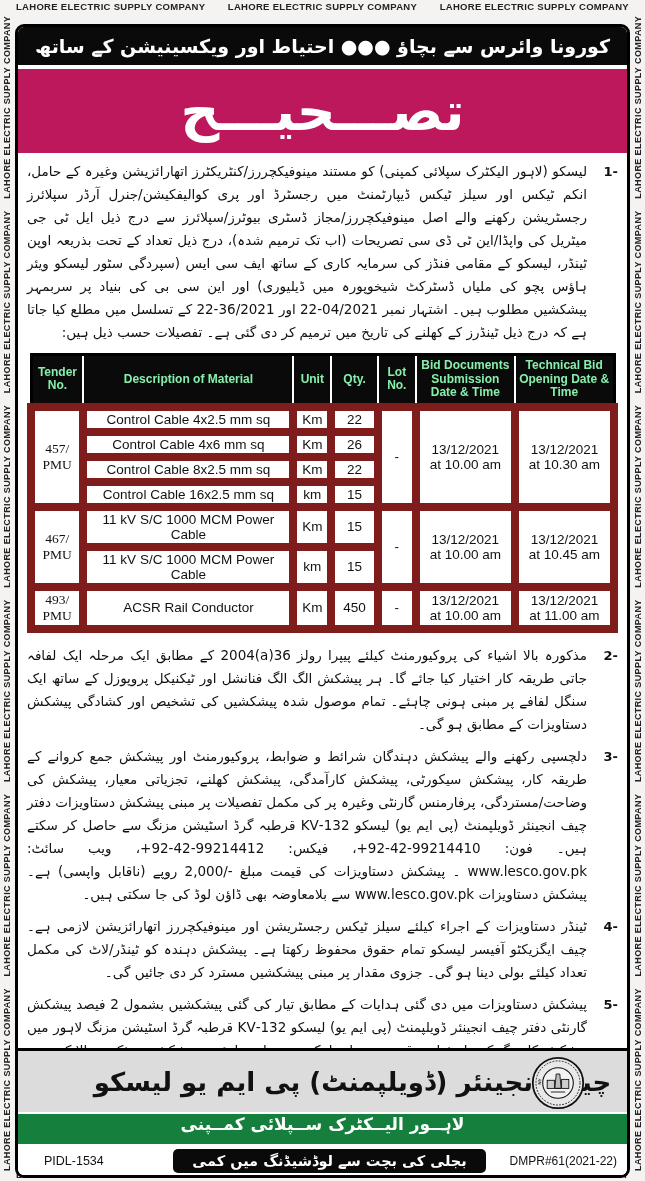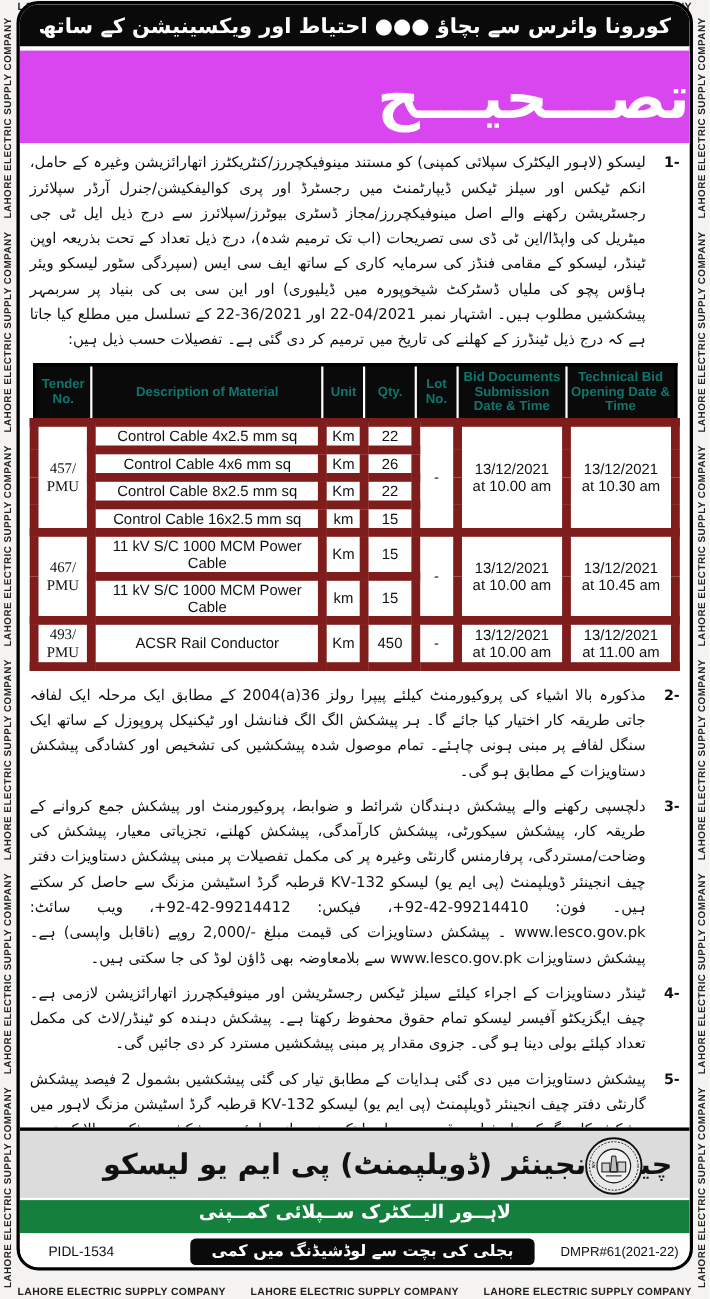--- a/index.html
+++ b/index.html
@@ -25,33 +25,33 @@
     writing-mode: vertical-rl; transform: rotate(180deg);
     font: bold 9px "Liberation Sans", sans-serif; color: #222;
     letter-spacing: .4px; white-space: nowrap; overflow: hidden;
     text-align: left; line-height: 14px;
   }
   .edge-left { left: 0; }
   .edge-right { right: 0; }
 
   
   .frame {
-    position: absolute; left: 15px; top: 1px; width: 615px; height: 1154px;
-    background: #fff; border: 3px solid #000; border-radius: 20px;
+    position: absolute; left: 15px; top: 24px; width: 615px; height: 1154px;
+    background: #fff; border: 3px solid #000; border-radius: 9px;
     display: flex; flex-direction: column; overflow: hidden;
   }
   .corona-band {
     height: 38px; background: #0a0a0a; color: #fff;
     display: flex; align-items: center; justify-content: center;
     direction: rtl; font-size: 19px; font-weight: bold;
     border-radius: 5px 5px 0 0; margin-bottom: 4px; flex: 0 0 auto;
   }
   .title-band {
-    height: 84px; background: #d946ef; color: #fff;
-    display: flex; align-items: center; justify-content: flex-start;
+    height: 84px; background: #be185d; color: #fff;
+    display: flex; align-items: center; justify-content: center;
     direction: rtl; font-size: 54px; font-weight: bold; flex: 0 0 auto;
   }
   .body {
     flex: 1 1 auto; direction: rtl; padding: 7px 9px 2px;
     overflow: hidden;
   }
   .para {
     display: flex; gap: 7px; text-align: justify;
     font-size: 13.5px; line-height: 23px; margin-bottom: 9px;
   }
@@ -62,21 +62,21 @@
   .para .ptext { flex: 1 1 auto; }
 
   
   table.tender {
     direction: ltr; width: 100%; border-collapse: collapse;
     margin: 2px 0 11px; table-layout: fixed;
     font-family: "Liberation Sans", sans-serif;
     border: 3px solid #000;
   }
   table.tender th {
-    background: #0a0a0a; color: #0f766e; border: 2px solid #fff;
+    background: #0a0a0a; color: #86efac; border: 2px solid #fff;
     font-size: 12px; line-height: 13.5px; padding: 3px 1px;
     font-weight: bold; text-align: center; vertical-align: middle;
   }
   table.tender td {
     border: 8px solid #7f1d1d; font-size: 13.5px; text-align: center;
     vertical-align: middle; height: 25px; padding: 1px 3px; background: #fff;
   }
   td.desc  { text-align: left; padding-left: 7px; }
   td.tender-no { white-space: pre-line; font-size: 13.5px; line-height: 16px; font-family: Liberation Serif, serif; }
   td.datecell { font-size: 12.5px; line-height: 15px; }

